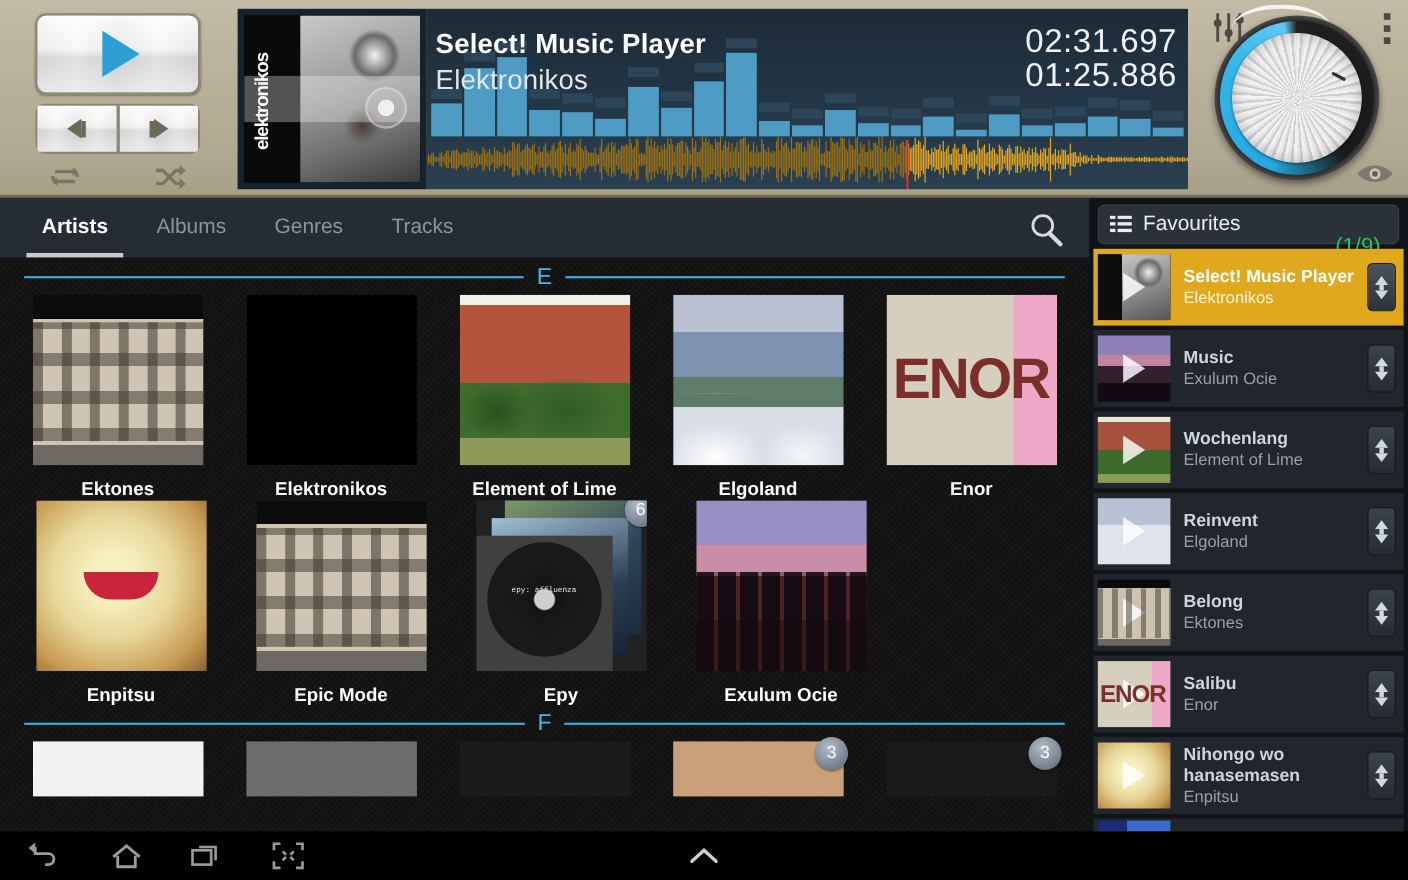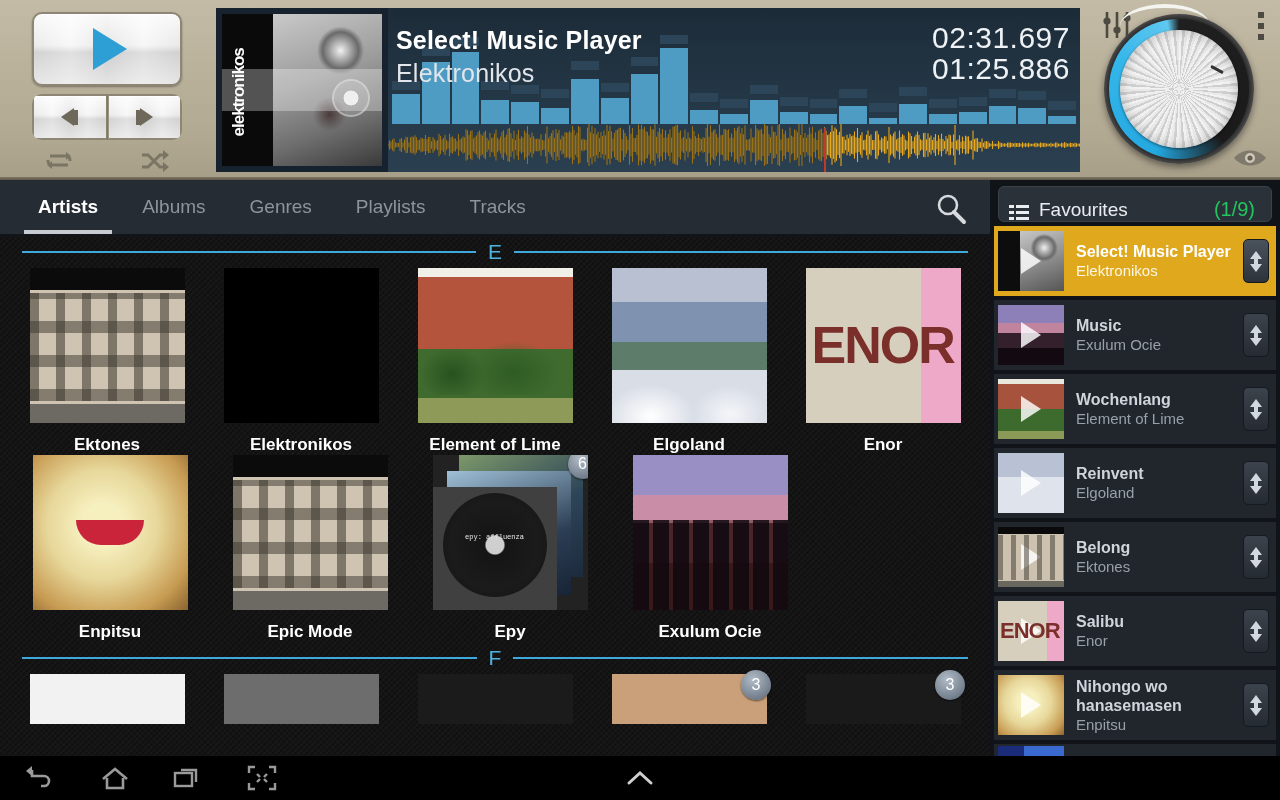--- a/index.html
+++ b/index.html
@@ -185,21 +185,21 @@
   .fade-thumb { width:155px; height:50px; margin:0 auto; overflow:hidden; position:relative; }
 
   
   .right-panel {
     position:absolute; left:990px; top:180px; width:290px; height:576px;
     background:#101317;
   }
   .fav-head {
     position:relative; margin:6px 8px 4px 8px; height:36px;
     background:#2b3139; border:1px solid #3a424c; border-radius:6px;
-    display:flex; align-items:flex-end; padding:0 10px;
+    display:flex; align-items:center; padding:0 10px;
   }
   .list-ic { width:20px; height:16px; margin-right:10px; }
   .fav-title { font-size:19px; color:#e9edf1; }
   .fav-count { font-size:20px; color:#22c55e; margin-left:auto; margin-right:6px;margin-top:40px; }
   .fav-list { position:absolute; left:0; top:46px; width:290px; height:530px; overflow:hidden; }
   .fav-item {
     position:relative; display:flex; align-items:center; height:70px;
     margin:0 4px 4px 4px; background:#21262d; cursor:pointer;
   }
   .fav-item.active { background:#e0a81c; }
@@ -906,23 +906,20 @@
         <div class="tab active">
           <span>Artists</span>
         </div>
         <div class="tab">
           <span>Albums</span>
         </div>
         <div class="tab">
           <span>Genres</span>
         </div>
         <div class="tab">
-          <span>Playlists</span>
-        </div>
-        <div class="tab">
           <span>Tracks</span>
         </div>
       </div>
     <div class="search-btn">
       <svg viewBox="0 0 34 34" width="34" height="34">
         <circle cx="14" cy="13" r="9" stroke="#d6dade" stroke-width="2.6" fill="none"></circle>
         <line x1="20" y1="20" x2="30" y2="30" stroke="#d6dade" stroke-width="4" stroke-linecap="round"></line>
       </svg>
     </div>
   </div>

